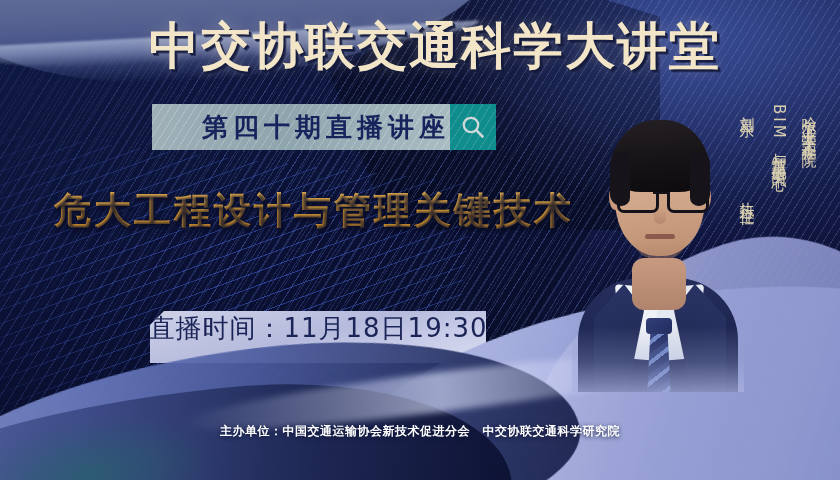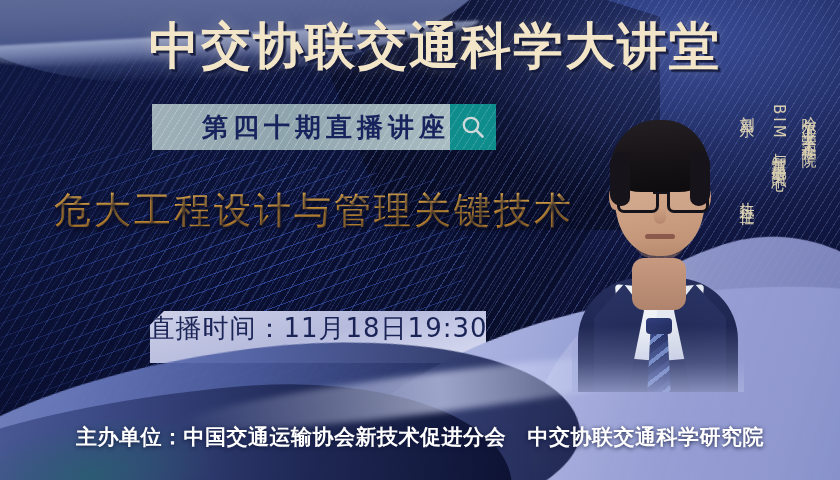--- a/index.html
+++ b/index.html
@@ -176,21 +176,21 @@
     content:"";position:absolute;inset:0;
     background:repeating-linear-gradient(-58deg,
       rgba(255,255,255,.13) 0px,rgba(255,255,255,.13) 1px,
       rgba(255,255,255,0) 1px,rgba(255,255,255,0) 7px);
   }
   .searchbox svg{position:relative;z-index:2;}
 
   
   .topic{
     position:absolute;left:54px;top:188px;
-    font-size:37px;line-height:46px;font-weight:400;letter-spacing:3px;
+    font-size:37px;line-height:46px;font-weight:700;letter-spacing:3px;
     color:#d79c33;
     font-family:"DejaVu Sans","Liberation Sans",sans-serif;
     white-space:nowrap;
     text-shadow:1px 2px 3px rgba(10,14,40,.8);
     background:linear-gradient(180deg,#e8b356 0%,#d99a32 55%,#c4862a 100%);
     -webkit-background-clip:text;background-clip:text;
     -webkit-text-fill-color:transparent;
     filter:drop-shadow(1px 2px 2px rgba(8,12,36,.85));
   }
 
@@ -325,21 +325,21 @@
   }
   .vcol-name{left:737px;top:104px;font-size:15px;}
   .vcol-role{left:737px;top:190px;font-size:15px;}
   .vcol-center{left:769px;top:104px;font-size:15px;color:#d9cfb0;}
   .vcol-school{left:799px;top:104px;font-size:15px;color:#d9cfb0;}
   .vcol-latin{text-orientation:mixed;}
 
   
   .footer{
     position:absolute;left:0;top:423px;width:840px;text-align:center;
-    font-size:21px;font-weight:700;letter-spacing:.5px;color:#ffffff;
+    font-size:12px;font-weight:700;letter-spacing:.5px;color:#ffffff;
     font-family:Liberation Serif, serif;
     text-shadow:0 1px 4px rgba(10,16,50,.85);
     white-space:nowrap;
   }
 </style>
 </head>
 <body>
 
 <div id="poster">
 

